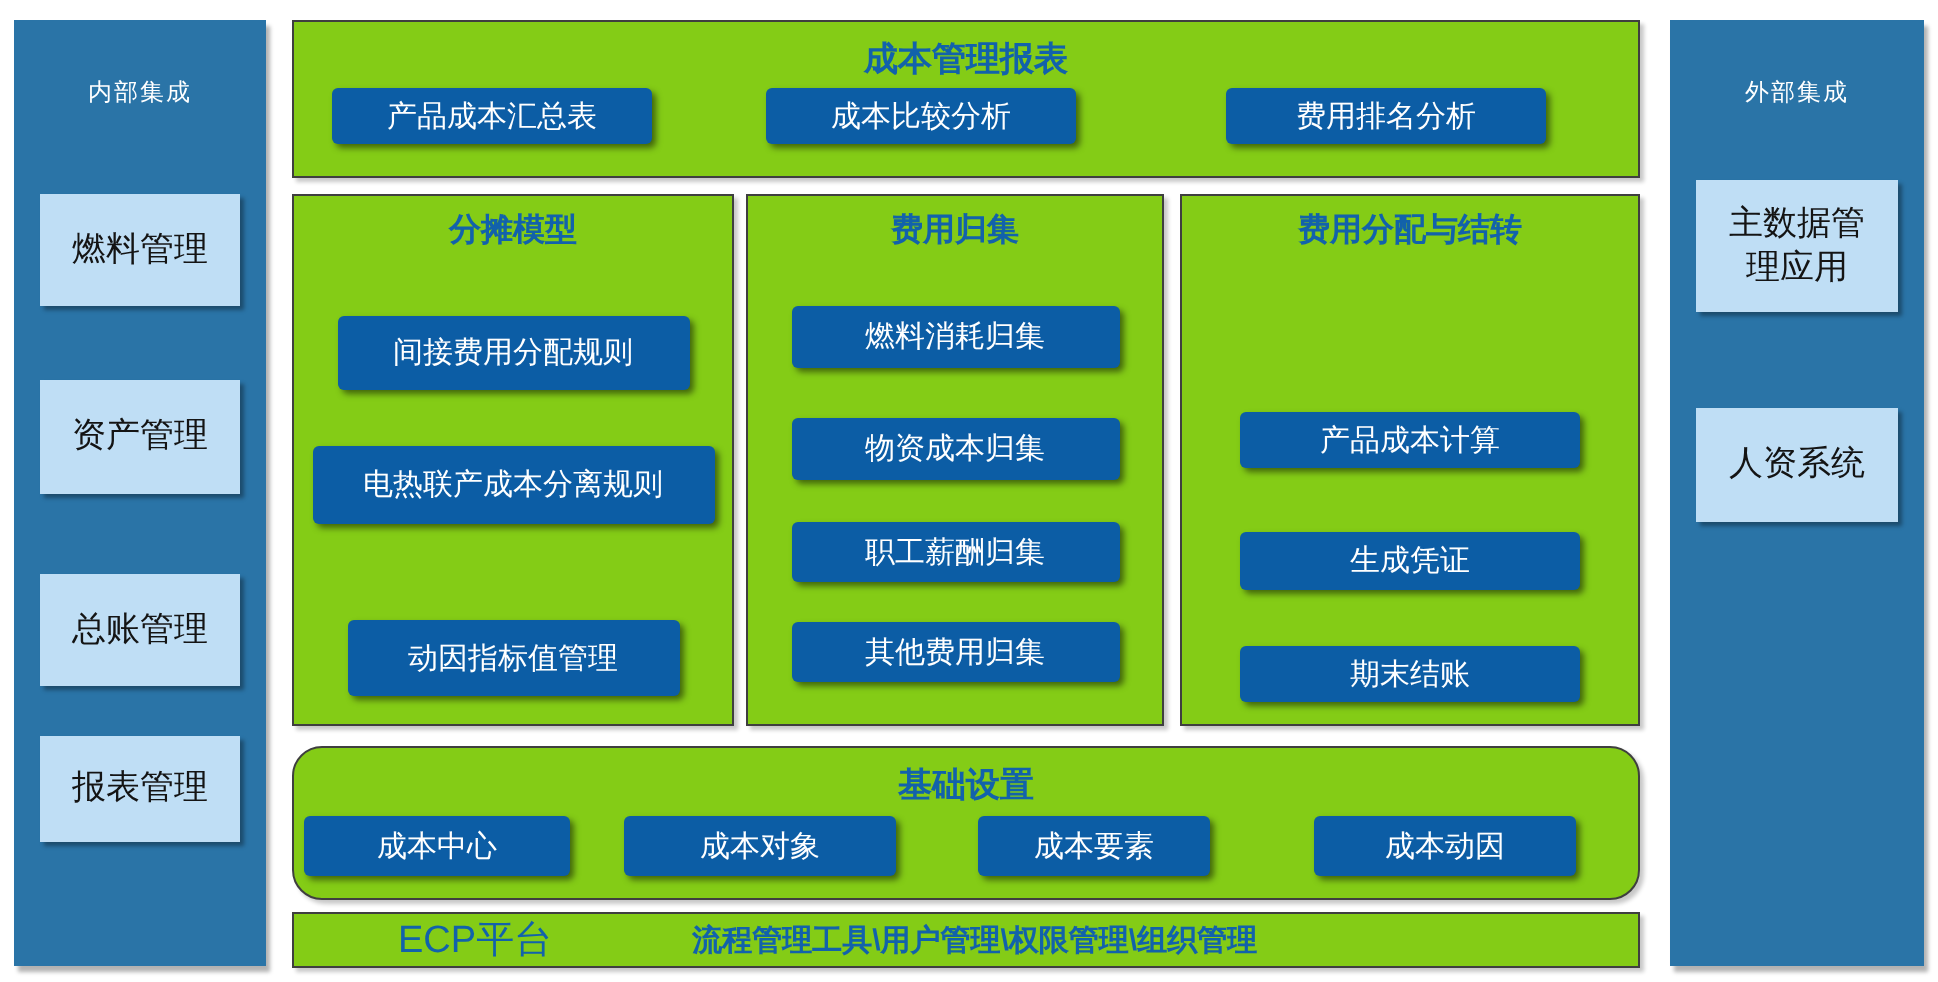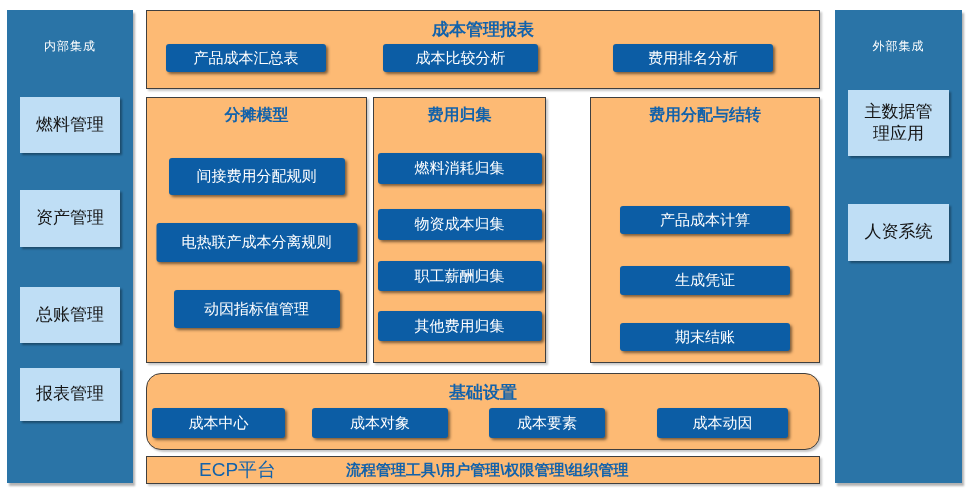--- a/index.html
+++ b/index.html
@@ -28,26 +28,26 @@
   }
   .li-0 { top:87px;  height:56px; }
   .li-1 { top:180px; height:57px; }
   .li-2 { top:277px; height:56px; }
   .li-3 { top:358px; height:53px; }
   .ri-0 { top:80px;  height:66px; }
   .ri-1 { top:194px; height:57px; }
 
   
   .panel {
-    position:absolute; background:#fdba74; border:1px solid #3F3F3F;
+    position:absolute; background:#84cc16; border:1px solid #3F3F3F;
     box-shadow:2px 2px 2px rgba(0,0,0,0.22); box-sizing:border-box;
   }
   #top-panel    { left:146px; top:10px;  width:674px; height:79px;  }
   #panel-a      { left:146px; top:97px;  width:221px; height:266px; }
-  #panel-b      { left:373px; top:97px;  width:173px; height:266px; }
+  #panel-b      { left:373px; top:97px;  width:209px; height:266px; }
   #panel-c      { left:590px; top:97px;  width:230px; height:266px; }
   #bottom-panel { left:146px; top:373px; width:674px; height:77px;border-radius:15px;  }
   #ecp-bar      { left:146px; top:456px; width:674px; height:28px;  }
 
   .panel-title {
     font-weight:bold; color:#1262AB; text-align:center; padding-top:7px; font-size:17px;
   }
   .panel-title.small { font-size:16px; }
 
   
@@ -59,21 +59,21 @@
   .center { left:50%; transform:translateX(-50%); }
 
   
   .tp-0 { left:19px;  top:33px; width:160px; height:28px; }
   .tp-1 { left:236px; top:33px; width:155px; height:28px; }
   .tp-2 { left:466px; top:33px; width:160px; height:28px; }
 
   
   .pa-0 { top:60px;  width:176px; height:37px; }
   .pa-1 { top:125px; width:201px; height:39px; }
-  .pa-2 { top:192px; width:166px; height:38px; }
+  .pa-2 { top:212px; width:166px; height:38px; }
 
   
   .pb-0 { top:55px;  width:164px; height:31px; }
   .pb-1 { top:111px; width:164px; height:31px; }
   .pb-2 { top:163px; width:164px; height:30px; }
   .pb-3 { top:213px; width:164px; height:30px; }
 
   
   .pc-0 { top:48px;  width:170px; height:28px; }
   .pc-1 { top:108px; width:170px; height:28px; }

